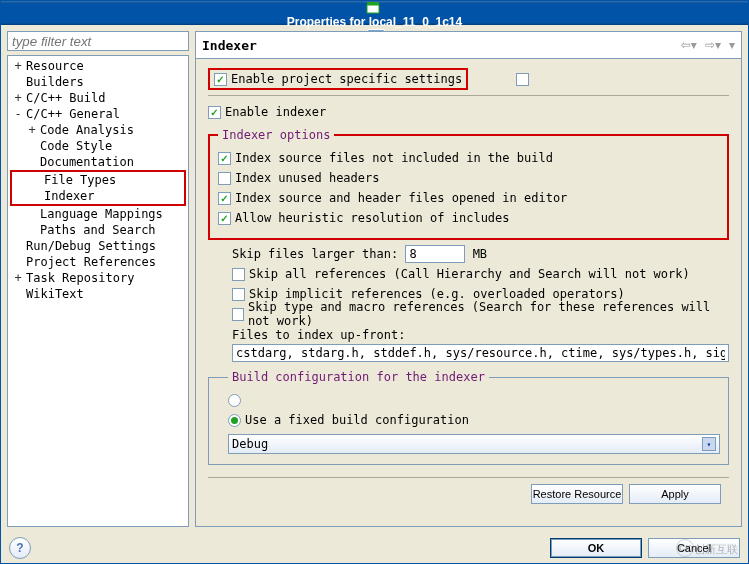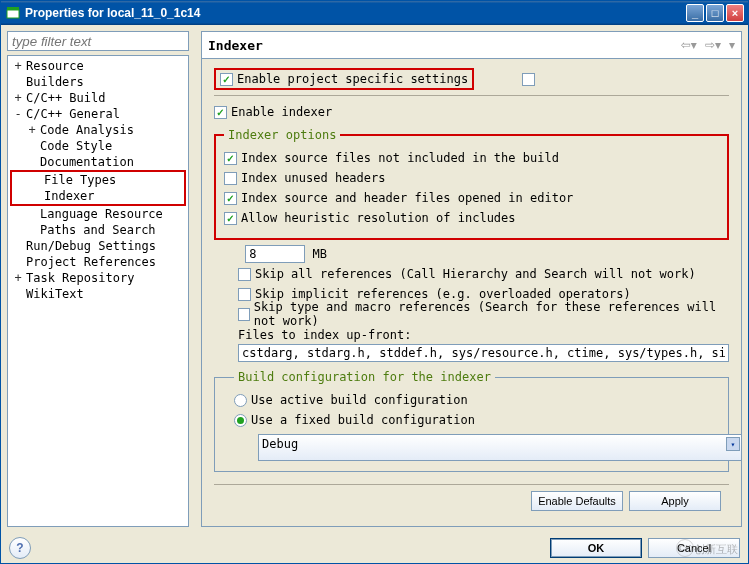--- a/index.html
+++ b/index.html
@@ -1,46 +1,46 @@
 <!DOCTYPE html>
 <html><head>
 <meta charset="utf-8">
 <style>
 * { box-sizing: border-box; margin: 0; padding: 0; }
 body { font-family: "SimSun", "Microsoft YaHei", monospace; font-size: 12px; background: #ece9d8; color: #000; }
 .window { width: 749px; height: 564px; border: 1px solid #0053a6; background: #ece9d8; display: flex; flex-direction: column; }
-.titlebar { height: 24px; background: linear-gradient(to bottom, #3a6ea5, #0053a6 10%, #0053a6 90%, #003c7d); color: #fff; display: flex; align-items: center; padding: 0 4px; font-family: sans-serif; font-size: 12px; font-weight: bold; }
+.titlebar { height: 24px; background: linear-gradient(to bottom, #3a6ea5, #0053a6 10%, #0053a6 90%, #003c7d); color: #fff; display: flex; align-items: center; padding: 0 4px; font-family: sans-serif; font-size: 12px; font-weight: bold; flex-direction: column; }
 .titlebar .icon { width: 16px; height: 16px; margin-right: 4px; display: inline-flex; align-items: center; justify-content: center; }
 .titlebar .title { flex: 1; }
 .tbtn { width: 18px; height: 18px; margin-left: 2px; display: inline-flex; align-items: center; justify-content: center; font-family: sans-serif; font-size: 11px; font-weight: bold; border: 1px solid #fff; border-radius: 2px; background: linear-gradient(to bottom, #7aa5d6, #3a6ea5); color: #fff; cursor: pointer; }
 .tbtn.close { background: linear-gradient(to bottom, #f08080, #d04040); }
-.body { flex: 1; display: flex; padding: 6px; gap: 12px; overflow: hidden; }
+.body { flex: 1; display: flex; padding: 6px; gap: 6px; overflow: hidden; }
 .sidebar { width: 182px; display: flex; flex-direction: column; }
 .filter-box { border: 1px solid #7f9db9; background: #fff; padding: 3px 4px; color: #999; font-style: italic; height: 20px; margin-bottom: 4px; }
 .tree { border: 1px solid #7f9db9; background: #fff; flex: 1; overflow: auto; padding: 2px 0; }
 .tree-node { display: flex; align-items: center; height: 16px; padding-left: 4px; white-space: nowrap; }
 .tree-node .tw { width: 12px; text-align: center; font-family: monospace; color: #333; cursor: pointer; }
 .tree-node .lbl { padding: 0 2px; cursor: default; }
 .tree-node.d1 { padding-left: 18px; }
 .main { flex: 1; display: flex; flex-direction: column; }
 .main-header { display: flex; align-items: center; background: #fff; border: 1px solid #7f9db9; padding: 4px 6px; height: 28px; }
 .main-title { font-weight: bold; font-size: 13px; flex: 1; }
 .nav-arrows { display: flex; gap: 8px; color: #999; font-family: sans-serif; }
 .main-content { border: 1px solid #7f9db9; border-top: none; background: #ece9d8; flex: 1; padding: 10px 12px; overflow: auto; }
 .row { display: flex; align-items: center; height: 20px; }
 .hl-row { border: 2px solid #d00000; display: inline-flex; align-items: center; padding: 2px 4px; }
 .cbx { width: 13px; height: 13px; border: 1px solid #7f9db9; background: #fff; display: inline-flex; align-items: center; justify-content: center; margin-right: 4px; cursor: pointer; font-size: 10px; font-family: sans-serif; color: #21a121; font-weight: bold; }
 .radio { width: 13px; height: 13px; border: 1px solid #7f9db9; border-radius: 50%; background: #fff; display: inline-flex; align-items: center; justify-content: center; margin-right: 4px; cursor: pointer; }
 .radio .dot { width: 7px; height: 7px; background: #21a121; border-radius: 50%; }
 fieldset { border: 1px solid #7f9db9; padding: 6px 8px 10px; margin-top: 6px; }
 fieldset.hl { border: 2px solid #d00000; }
-legend { color: #4d7c0f; padding: 0 4px; }
+legend { color: #701a75; padding: 0 4px; }
 .input-text { border: 1px solid #7f9db9; background: #fff; padding: 1px 3px; height: 18px; font-family: monospace; font-size: 12px; }
 .input-wide { width: 100%; margin-top: 2px; }
-.select { border: 1px solid #7f9db9; background: linear-gradient(to bottom, #fff, #e4ecf7); padding: 2px 3px; height: 27px; width: 100%; display: flex; align-items: flex-start; margin-left: 24px; }
+.select { border: 1px solid #7f9db9; background: linear-gradient(to bottom, #fff, #e4ecf7); padding: 2px 3px; height: 20px; width: 100%; display: flex; align-items: flex-end; }
 .select .sel-text { flex: 1; }
 .select .sel-btn { width: 14px; height: 14px; border: 1px solid #7f9db9; background: #c9d8ef; display: flex; align-items: center; justify-content: center; font-size: 8px; color: #003399; }
 .footer { display: flex; justify-content: flex-end; gap: 6px; padding: 6px 8px; border-top: 1px solid #aca899; }
 .button { border: 1px solid #7f9db9; background: linear-gradient(to bottom, #fff, #e4ecf7); padding: 3px 0; width: 92px; text-align: center; cursor: pointer; font-family: sans-serif; font-size: 11px; }
 .button.default { border: 1px solid #003c74; box-shadow: 0 0 0 1px #7f9db9 inset; font-weight: bold; }
 .bottom-bar { display: flex; align-items: center; padding: 4px 8px; }
 .help-btn { width: 22px; height: 22px; border: 1px solid #7f9db9; border-radius: 50%; background: linear-gradient(to bottom, #fff, #e4ecf7); display: flex; align-items: center; justify-content: center; color: #5070b0; font-family: sans-serif; font-weight: bold; cursor: pointer; }
 .spacer { flex: 1; }
 .watermark { position: absolute; right: 10px; bottom: 6px; opacity: 0.35; font-family: Liberation Sans, sans-serif; font-size: 11px; display: flex; align-items: flex-end; gap: 0; color: #333; }
 .watermark .logo { width: 18px; height: 18px; border: 1px solid #888; border-radius: 50%; display: flex; align-items: center; justify-content: center; font-size: 9px; font-weight: bold; }
@@ -102,21 +102,21 @@
               <span class="tw"></span>
               <span class="lbl">File Types</span>
             </div>
             <div class="tree-node d1">
               <span class="tw"></span>
               <span class="lbl">Indexer</span>
             </div>
           </div>
           <div class="tree-node d1">
             <span class="tw"></span>
-            <span class="lbl">Language Resource</span>
+            <span class="lbl">Language Mappings</span>
           </div>
           <div class="tree-node d1">
             <span class="tw"></span>
             <span class="lbl">Paths and Search</span>
           </div>
           <div class="tree-node d0">
             <span class="tw"></span>
             <span class="lbl">Run/Debug Settings</span>
           </div>
           <div class="tree-node d0">
@@ -176,21 +176,21 @@
             <span class="cbx">✓</span>
             <span>Index source and header files opened in editor</span>
           </div>
           <div class="row">
             <span class="cbx">✓</span>
             <span>Allow heuristic resolution of includes</span>
           </div>
         </fieldset>
 
         <div class="row mt4 ml24">
-          &nbsp;
+          <span>Skip files larger than:</span>&nbsp;
           <input class="input-text" style="width: 60px;" value="8">&nbsp;
           <span>MB</span>
         </div>
         <div class="row ml24">
           <span class="cbx"></span>
           <span>Skip all references (Call Hierarchy and Search will not work)</span>
         </div>
         <div class="row ml24">
           <span class="cbx"></span>
           <span>Skip implicit references (e.g. overloaded operators)</span>
@@ -201,36 +201,35 @@
         </div>
         <div class="mt4 ml24">
           <div>Files to index up-front:</div>
           <input class="input-text input-wide" value="cstdarg, stdarg.h, stddef.h, sys/resource.h, ctime, sys/types.h, signal.h, cstdio" style="">
         </div>
 
         <fieldset class="mt8">
           <legend>Build configuration for the indexer</legend>
           <div class="row">
             <span class="radio"></span>
-            <span>Use active build configuration</span>
           </div>
           <div class="row">
             <span class="radio">
                 <span class="dot"></span>
               </span>
             <span>Use a fixed build configuration</span>
           </div>
           <div class="select mt4">
             <span class="sel-text">Debug</span>
             <span class="sel-btn">▾</span>
           </div>
         </fieldset>
 
         <div class="footer" style="margin-top:12px;">
-          <div class="button">Enable Defaults</div>
+          <div class="button">Restore Resource</div>
           <div class="button">Apply</div>
         </div>
       </div>
     </div>
   </div>
 
   <div class="bottom-bar" style="position:relative;">
     <div class="help-btn">?</div>
     <div class="spacer"></div>
     <div class="button default">OK</div>

